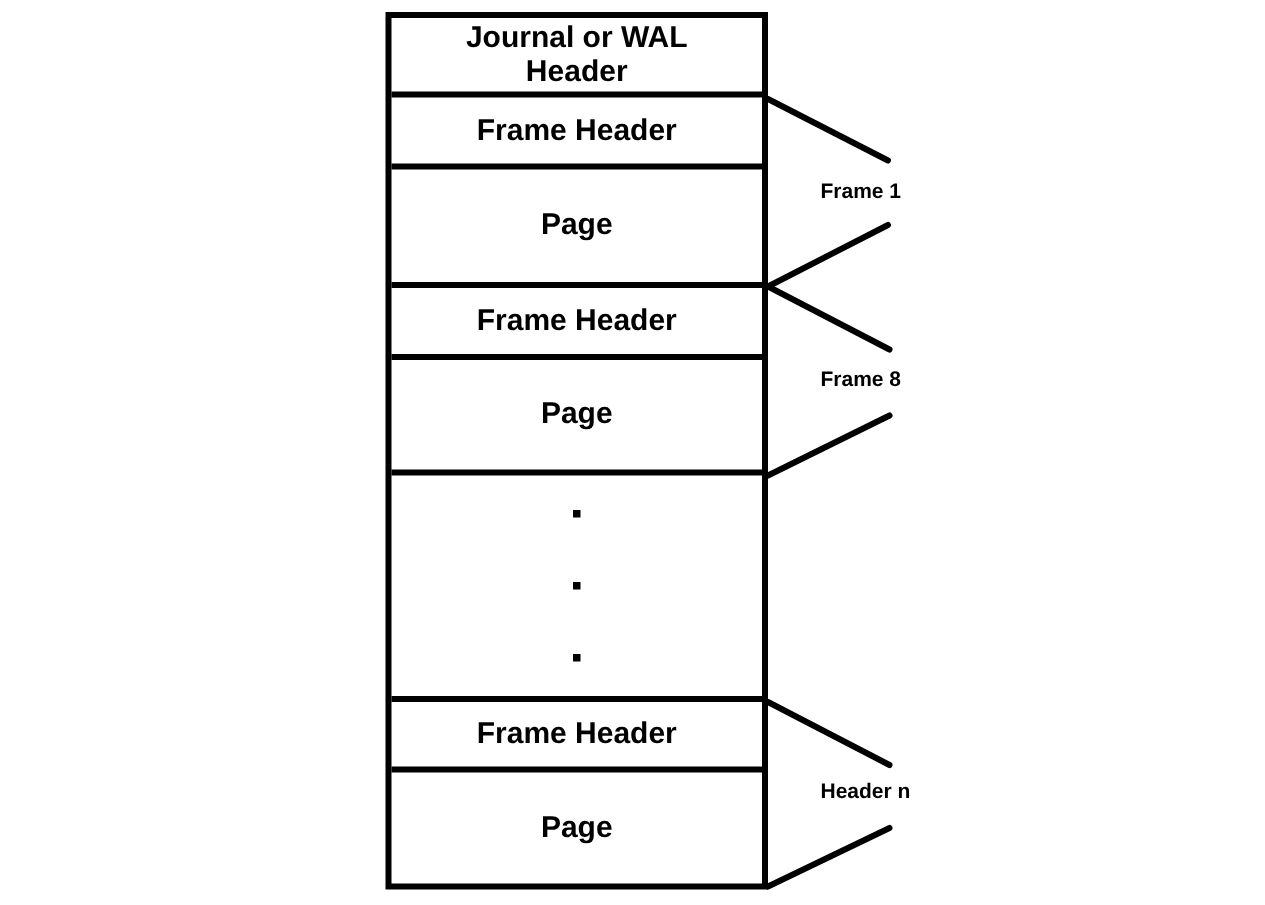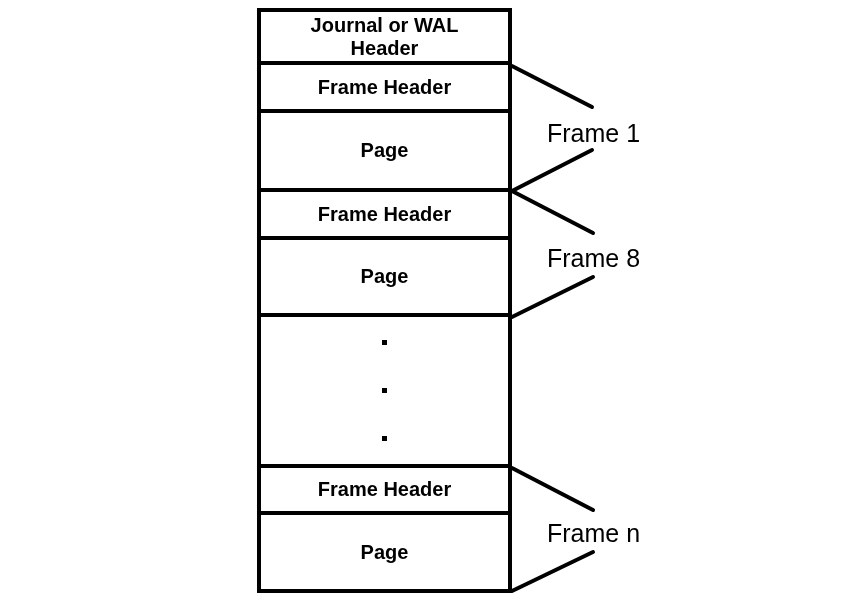--- a/index.html
+++ b/index.html
@@ -64,22 +64,22 @@
     background: #000000;
   }
   .lines-svg {
     position: absolute;
     left: 0;
     top: 0;
     pointer-events: none;
   }
   .frame-label {
     position: absolute;
-    font-weight: normal;
-    font-size: 25px;
+    font-weight: bold;
+    font-size: 14px;
     white-space: nowrap;
   }
   .fl-1 { left: 547px; top: 119px; }
   .fl-2 { left: 547px; top: 244px; }
   .fl-n { left: 547px; top: 519px; }
 </style>
 </head>
 <body>
 
 <div class="canvas">
@@ -122,15 +122,15 @@
       <line x1="592" y1="150" x2="512" y2="191"></line>
       <line x1="512" y1="191" x2="593" y2="233"></line>
       <line x1="593" y1="277" x2="512" y2="317"></line>
       <line x1="512" y1="468" x2="593" y2="510"></line>
       <line x1="593" y1="552" x2="512" y2="591"></line>
     </g>
   </svg>
 
   <div class="frame-label fl-1">Frame 1</div>
   <div class="frame-label fl-2">Frame 8</div>
-  <div class="frame-label fl-n">Frame n</div>
+  <div class="frame-label fl-n">Header n</div>
 
 </div>
 
 </body></html>

